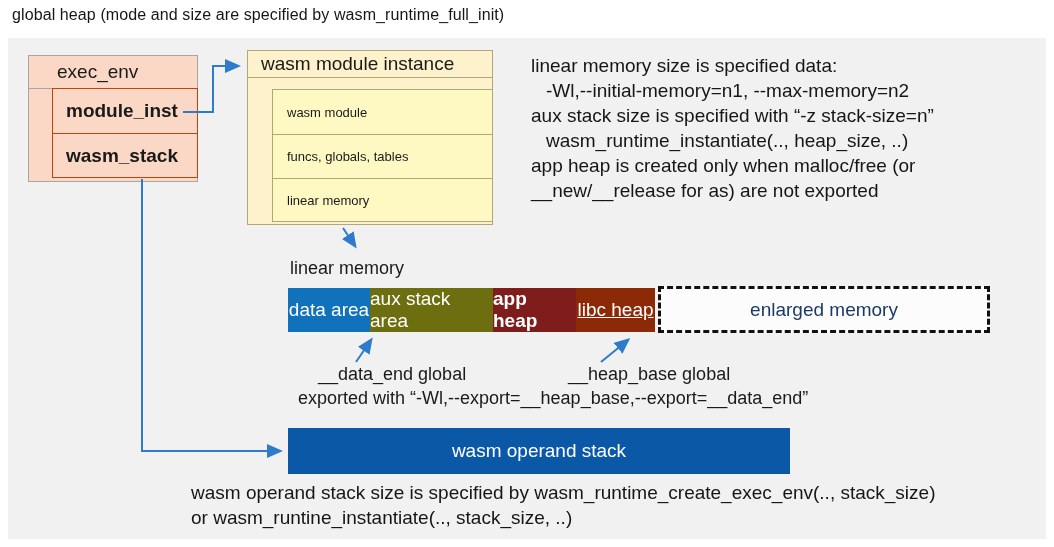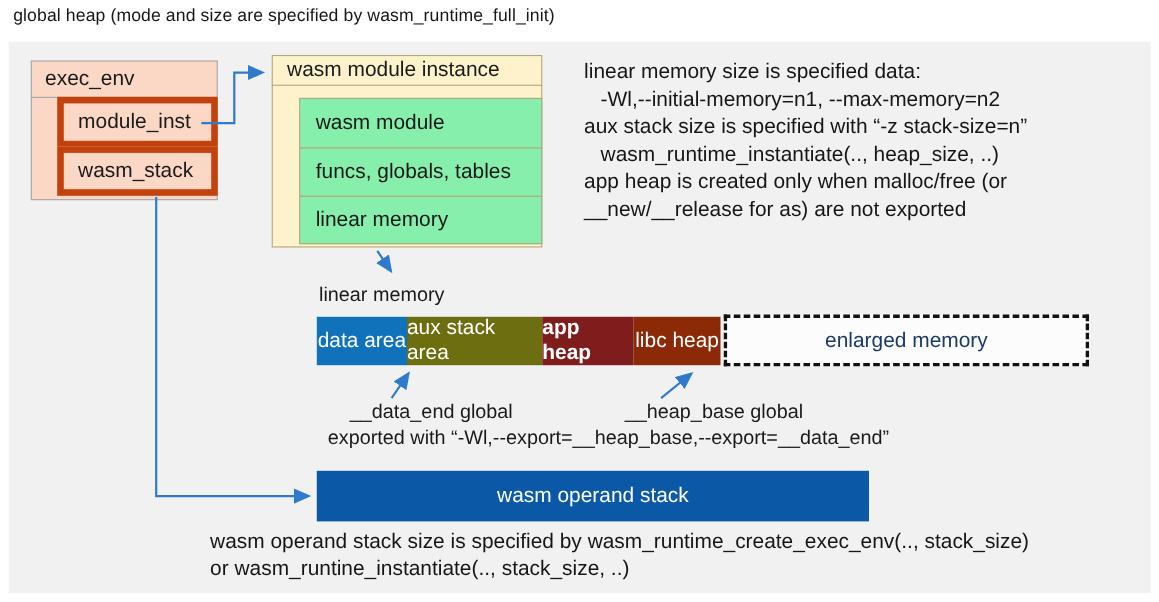--- a/index.html
+++ b/index.html
@@ -4,44 +4,44 @@
 <style>
   html,body{margin:0;padding:0;background:#ffffff;}
   body{font-family:"Liberation Sans","DejaVu Sans",sans-serif;color:#1a1a1a;}
   .stage{position:relative;width:1054px;height:547px;overflow:hidden;background:#ffffff;}
   .abs{position:absolute;}
   .title{left:12px;top:6px;font-size:16px;letter-spacing:0.1px;color:#161616;}
   .panel{left:8px;top:38px;width:1038px;height:501px;background:#f1f1f1;}
 
   
   .execenv-outer{left:28px;top:55px;width:170px;height:127px;background:#fbd8c6;border:1px solid #a6a6a6;box-sizing:border-box;}
-  .execenv-header{left:28px;top:55px;width:170px;height:34px;border-bottom:1px solid #a6a6a6;box-sizing:border-box;display:flex;align-items:center;padding-left:13px;font-size:19px;}
-  .row-pink{background:#fbd8c6;border:6px solid #c2410c;box-sizing:border-box;display:flex;align-items:center;padding-left:13px;font-size:19px;}
+  .execenv-header{left:28px;top:55px;width:170px;height:34px;border-bottom:1px solid #a6a6a6;box-sizing:border-box;display:flex;align-items:center;padding-left:29px;font-size:19px;}
+  .row-pink{background:#fbd8c6;border:1px solid #c2410c;box-sizing:border-box;display:flex;align-items:center;padding-left:13px;font-size:19px;font-weight:bold;}
   .exec-row1{left:52px;top:88px;width:146px;height:46px;}
   .exec-row2{left:52px;top:133px;width:146px;height:45px;}
 
   
   .inst-outer{left:247px;top:50px;width:246px;height:175px;background:#fdf2cc;border:1px solid #b1a878;box-sizing:border-box;}
   .inst-header{left:247px;top:50px;width:246px;height:28px;border-bottom:1px solid #b1a878;box-sizing:border-box;display:flex;align-items:center;padding-left:14px;font-size:19px;}
-  .row-cream{background:#86efac;border:1px solid #b1a878;box-sizing:border-box;display:flex;align-items:center;padding-left:14px;font-size:19px;}
+  .row-cream{background:#fef9c3;border:1px solid #b1a878;box-sizing:border-box;display:flex;align-items:center;padding-left:14px;font-size:13px;}
   .inst-row1{left:272px;top:89px;width:221px;height:46px;}
   .inst-row2{left:272px;top:134px;width:221px;height:45px;}
   .inst-row3{left:272px;top:178px;width:221px;height:44px;}
 
   
   .notes-right{left:531px;top:53px;width:505px;font-size:19px;line-height:25px;color:#161616;}
   .notes-right .indent{padding-left:15px;}
 
   
   .lm-label{left:290px;top:258px;font-size:18px;}
   .seg{top:288px;height:44px;display:flex;align-items:center;justify-content:center;color:#ffffff;font-size:19px;}
   .seg-data{left:288px;width:82px;}
   .seg-aux{left:370px;width:123px;}
   .seg-app{left:493px;width:83px;}
-  .seg-libc{left:576px;width:79px;}
+  .seg-libc{left:576px;width:79px;text-decoration:underline;}
   .seg-enl{left:658px;top:286px;width:332px;height:47px;display:flex;align-items:center;justify-content:center;font-size:19px;border:3px dashed #111111;box-sizing:border-box;}
 
   
   .lbl-dataend{left:318px;top:364px;font-size:18px;}
   .lbl-heapbase{left:568px;top:364px;font-size:18px;}
   .lbl-exported{left:298px;top:388px;font-size:18px;}
 
   
   .opstack{left:288px;top:428px;width:502px;height:46px;display:flex;align-items:center;justify-content:center;color:#ffffff;font-size:19px;}
 

